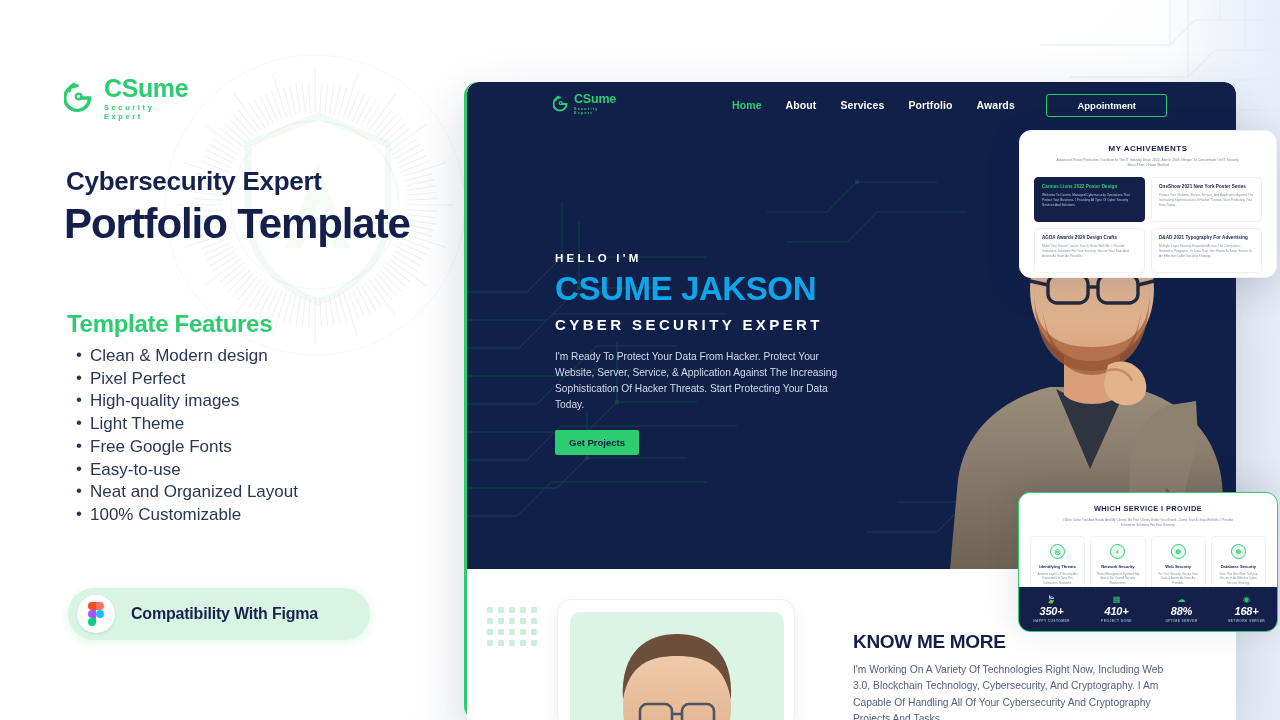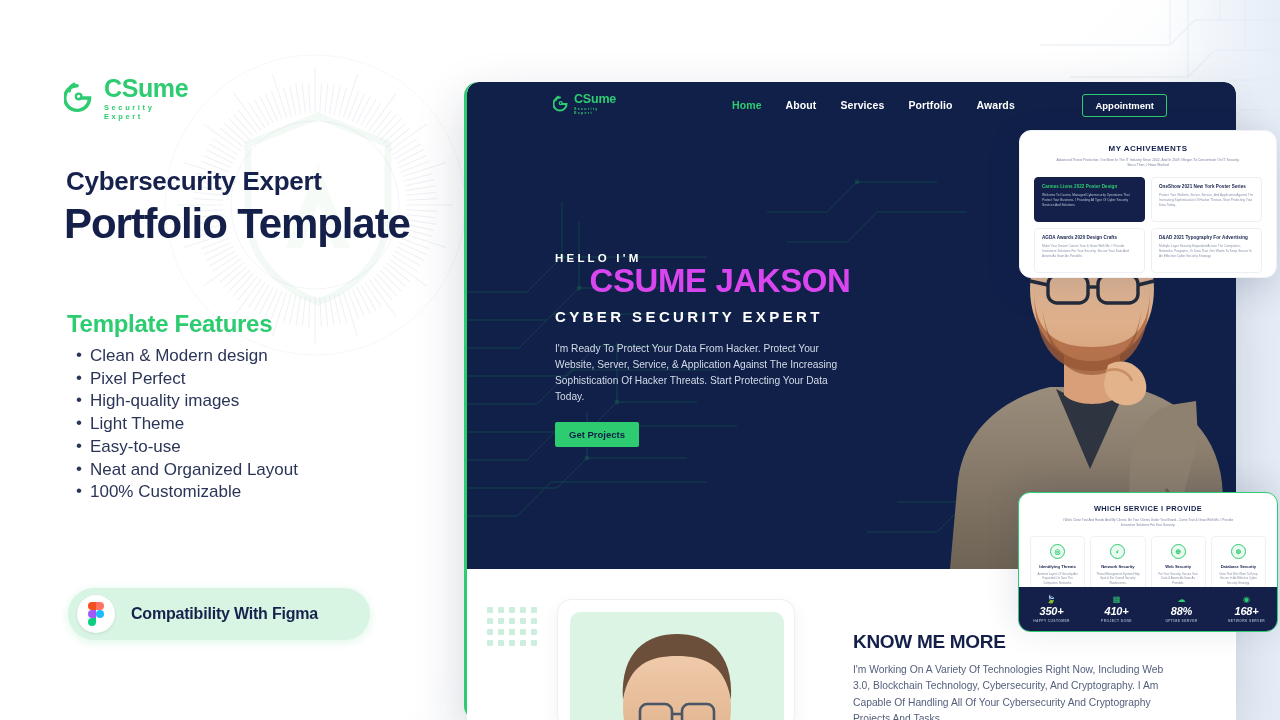--- a/index.html
+++ b/index.html
@@ -121,30 +121,30 @@
   #nav-logo .sub2{ font-size:3.6px; font-weight:700; color:#2ecc71; letter-spacing:1.3px; margin-top:1px; }
 
   #nav-links{ position:absolute; left:265px; top:17px; display:flex; gap:24px; }
   #nav-links a{
     font-size:10.5px; font-weight:700; color:#ffffff; text-decoration:none; letter-spacing:.1px;text-align:center;
   }
   #nav-links a.active{ color:#2ecc71; }
 
   #appointment-btn{
     position:absolute; right:69px; top:12px;
-    padding:5px 12px; border:1px solid #2ecc71; border-radius:3px;
+    padding:5px 30px; border:1px solid #2ecc71; border-radius:3px;
     font-size:9.5px; font-weight:600; color:#ffffff; background:transparent;
     cursor:pointer; font-family:inherit;
   }
 
   #hero-copy{ position:absolute; left:88px; top:170px; width:330px; z-index:3; }
   #hello{ font-size:11.5px; font-weight:700; color:#ffffff; letter-spacing:3.2px; }
   #hero-name{
-    font-size:33px; font-weight:800; color:#d946ef; letter-spacing:-.4px;
-    line-height:1;text-align:center;
+    font-size:33px; font-weight:800; color:#0ea5e9; letter-spacing:-.4px;
+    margin-top:8px; line-height:1;
   }
   #hero-role{
     font-size:15px; font-weight:600; color:#ffffff; letter-spacing:3.4px; margin-top:11px;
   }
   #hero-desc{
     font-size:10.2px; color:#d4dbe8; line-height:16px; margin-top:16px; width:300px;
   }
   #get-started-btn{
     margin-top:17px; display:inline-block;
     background:#2ecc71; color:#0e1f47; border:0; border-radius:2px;
@@ -414,20 +414,21 @@
 
   <div id="kicker">Cybersecurity Expert</div>
   <h1 id="main-title">Portfolio Template</h1>
 
   <div id="features-title">Template Features</div>
   <ul id="features-list">
       <li>Clean &amp; Modern design</li>
       <li>Pixel Perfect</li>
       <li>High-quality images</li>
       <li>Light Theme</li>
+      <li>Free Google Fonts</li>
       <li>Easy-to-use</li>
       <li>Neat and Organized Layout</li>
       <li>100% Customizable</li>
     </ul>
 
   <div id="figma-badge">
     <div class="circle">
       <svg width="16" height="24" viewBox="0 0 16 24">
         <path d="M4 0 h4 v8 h-4 a4 4 0 0 1 0-8z" fill="#f24e1e"></path>
         <path d="M8 0 h4 a4 4 0 0 1 0 8 h-4z" fill="#ff7262"></path>

